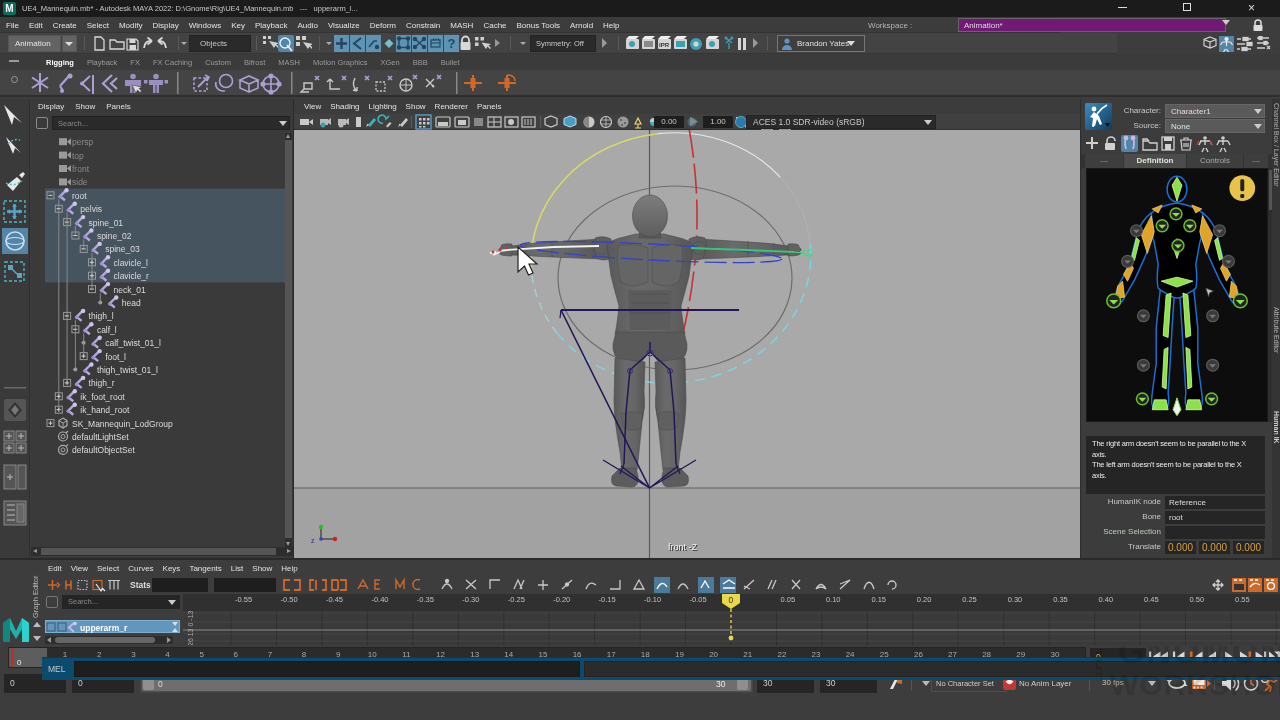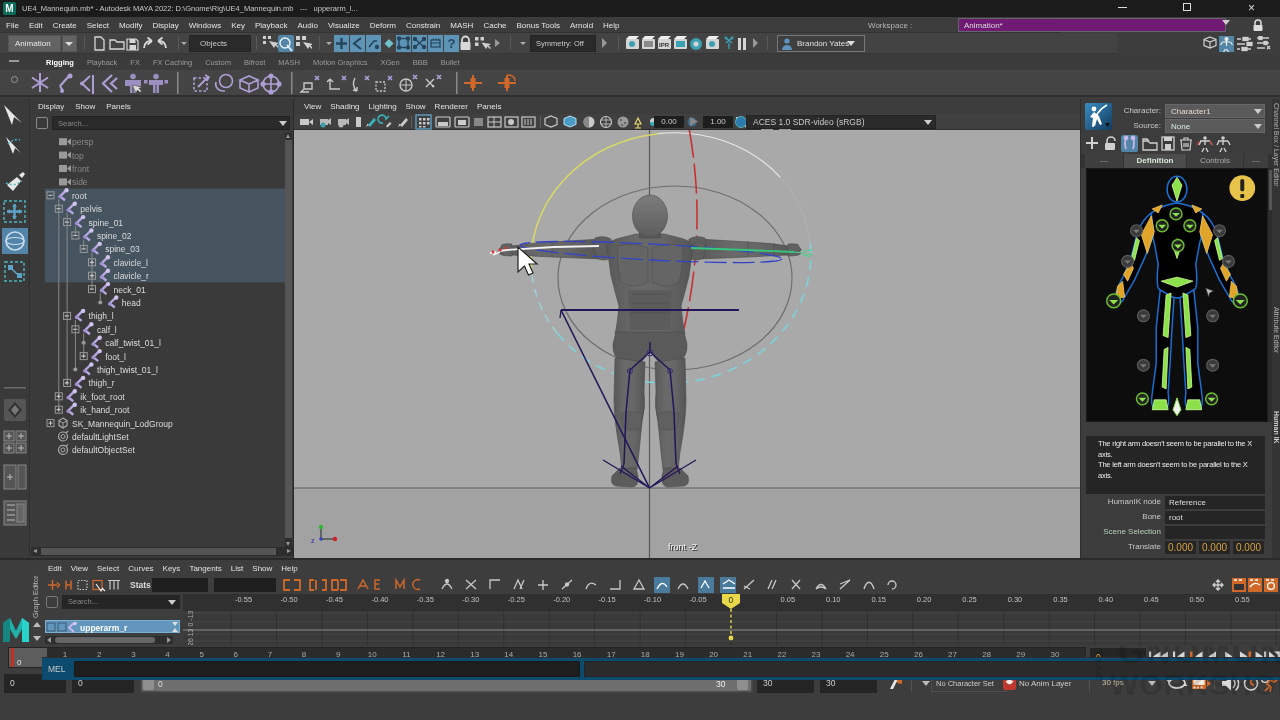--- a/index.html
+++ b/index.html
@@ -917,21 +917,21 @@
     </g>
   </g>
 
   <circle cx="157" cy="19" r="13" fill="#e8c34a"></circle>
   <rect x="155" y="10" width="4" height="12" rx="1.5" fill="#222"></rect>
         <rect x="155" y="25" width="4" height="4" rx="1" fill="#222"></rect>
 
   <path d="M120 120 l8 3 -4 2 -1 4 z" fill="#bbb" stroke="#333" stroke-width="0.7"></path>
 </svg>
   <div class="abs" style="left:6px;top:326px;width:100px;color:#c8d4dc;font-size:8px;margin-top:33px;">Status</div>
-  <div class="abs" style="left:5px;top:337px;width:179px;height:58px;background:#252525;color:#ececec;font-size:7.5px;letter-spacing:-0.2px;line-height:10.5px;padding:3px 12px;">The right arm doesn't seem to be parallel to the X<br>axis.<br>The left arm doesn't seem to be parallel to the X<br>axis.</div>
+  <div class="abs" style="left:5px;top:337px;width:179px;height:58px;background:#252525;color:#ececec;font-size:7.5px;letter-spacing:-0.2px;line-height:10.5px;padding:3px 6px;">The right arm doesn't seem to be parallel to the X<br>axis.<br>The left arm doesn't seem to be parallel to the X<br>axis.</div>
   <div class="abs" style="left:0;top:398px;width:80px;height:11px;color:#c8c8c8;font-size:8px;text-align:right;">HumanIK node</div>
   <div class="abs" style="left:84px;top:397px;width:100px;height:13px;background:#252525;color:#ddd;font-size:8px;line-height:13px;padding-left:4px;">Reference</div>
   <div class="abs" style="left:0;top:413px;width:80px;height:11px;color:#c8c8c8;font-size:8px;text-align:right;">Bone</div>
   <div class="abs" style="left:84px;top:412px;width:100px;height:13px;background:#252525;color:#ddd;font-size:8px;line-height:13px;padding-left:4px;">root</div>
   <div class="abs" style="left:0;top:428px;width:80px;height:11px;color:#b8d0b8;font-size:8px;text-align:right;">Scene Selection</div>
   <div class="abs" style="left:84px;top:427px;width:100px;height:13px;background:#252525;"></div>
   <div class="abs" style="left:0;top:443px;width:80px;height:11px;color:#c8c8c8;font-size:8px;text-align:right;">Translate</div>
   <div class="abs" style="left:84px;top:442px;width:31px;height:13px;background:#252525;color:#d8a040;font-size:10px;line-height:13px;padding-left:3px;">0.000</div>
   <div class="abs" style="left:118px;top:442px;width:31px;height:13px;background:#252525;color:#d8a040;font-size:10px;line-height:13px;padding-left:3px;">0.000</div>
   <div class="abs" style="left:152px;top:442px;width:31px;height:13px;background:#252525;color:#d8a040;font-size:10px;line-height:13px;padding-left:3px;">0.000</div>

